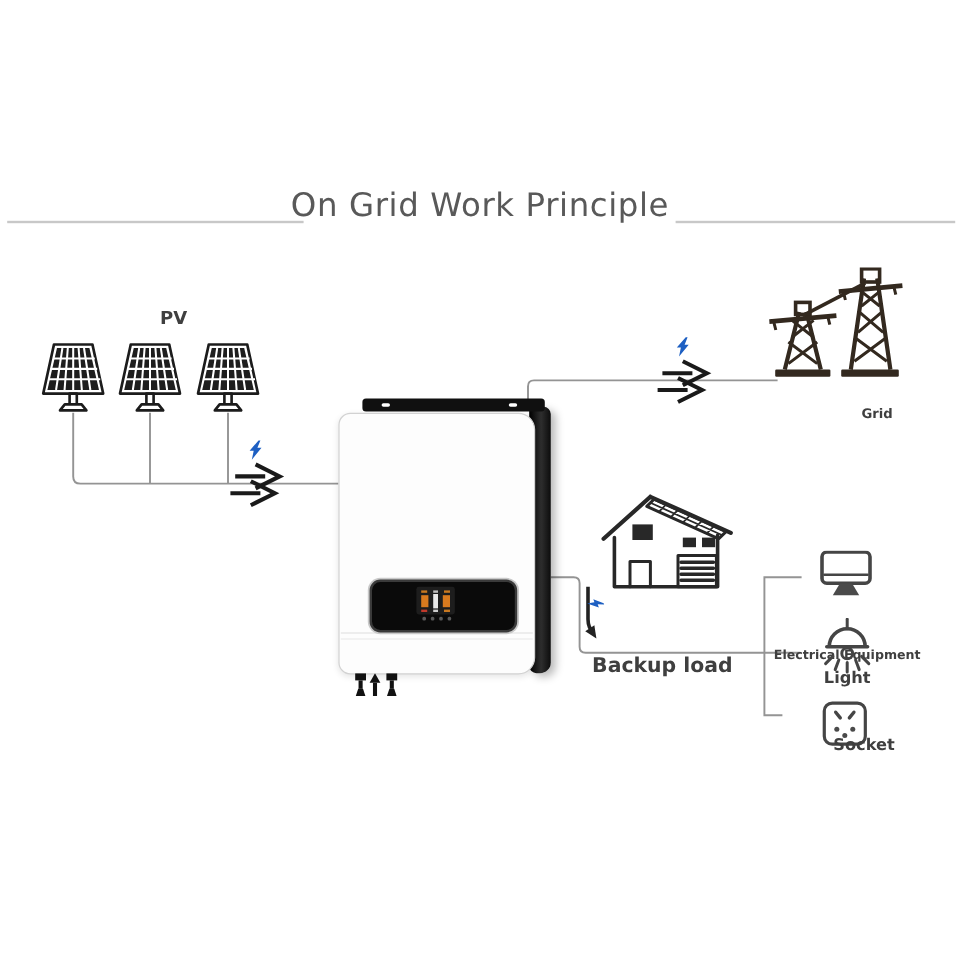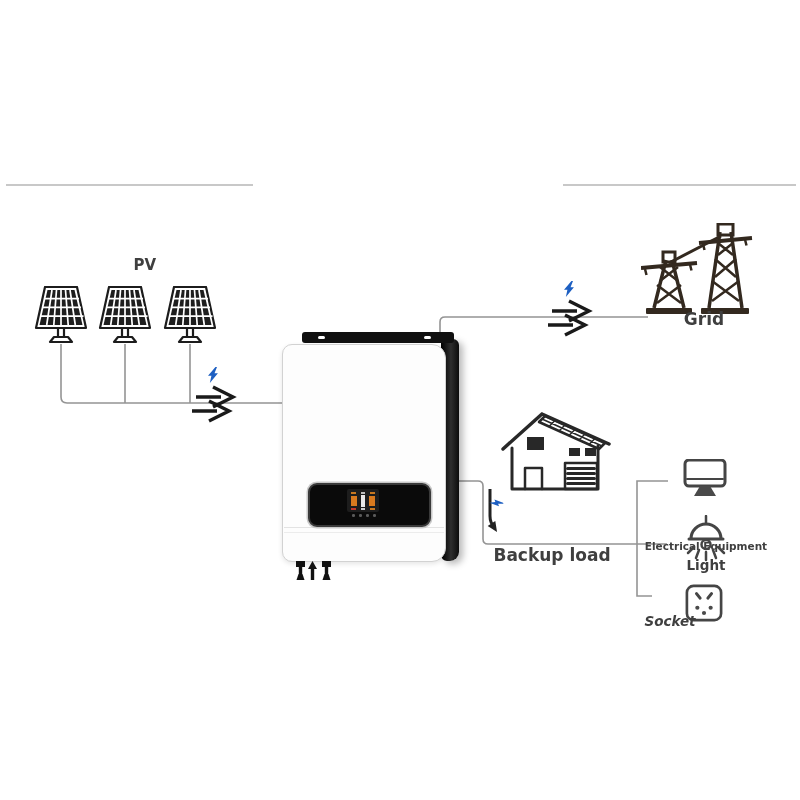--- a/index.html
+++ b/index.html
@@ -52,20 +52,21 @@
   .seg{position:absolute;}
   .btn-dot{position:absolute;top:29px;width:2.5px;height:2.5px;border-radius:50%;background:#5a5a5a;}
 </style>
 </head>
 <body>
 
 <div class="stage">
 
   <div class="rule" style="left:6px;top:184px;width:247px;"></div>
   <div class="rule" style="left:563px;top:184px;width:233px;"></div>
+  <div class="title">On Grid Work Principle</div>
 
   <svg class="abs" style="left:0;top:0;" width="800" height="800" viewBox="0 0 800 800">
 
     <path class="ln" d="M61,344 V397 Q61,403 67,403 H282"></path>
     <path class="ln" d="M125,344 V403"></path>
     <path class="ln" d="M190,344 V403"></path>
 
     <path class="ln" d="M440,333 V322 Q440,317 445,317 H648"></path>
 
     <path class="ln" d="M459,481 H478 Q483,481 483,486 V539 Q483,544 488,544 H667"></path>
@@ -135,21 +136,21 @@
     <path class="twr" stroke-width="2.5" d="M4,46 l1.5,6 M49,41.5 l1.5,6
       M16,80 L40,62 M40,80 L16,62 M19,58 L37,44 M37,58 L19,44"></path>
     <rect class="twr-fill" x="60" y="85" width="48" height="6" rx="1"></rect>
     <path class="twr" stroke-width="3.5" d="M68,85 L79,9 M101,85 L90,9"></path>
     <rect class="twr" stroke-width="3" x="77" y="1" width="15" height="11"></rect>
     <path class="twr" stroke-width="4" d="M58,20 L111,15"></path>
     <path class="twr" stroke-width="2.5" d="M62,21 l1.5,6 M104,16.5 l1.5,6
       M71,78 L98,58 M98,78 L71,58 M74,54 L95,36 M95,54 L74,36 M77,32 L92,20 M92,32 L77,20"></path>
     <path class="twr" stroke-width="3" d="M28,40 L80,13"></path>
   </svg>
-  <div class="label" style="left:664px;top:309px;width:80px;font-size:17px;">Grid</div>
+  <div class="label" style="left:664px;top:338px;width:80px;font-size:11px;text-align:right;">Grid</div>
 
   <div class="inv-rail"></div>
   <div class="inv-body">
     <div class="inv-seam" style="top:182px;"></div>
     <div class="inv-seam" style="top:187px;background:#ececec;"></div>
   </div>
   <div class="inv-bracket">
     <div class="inv-hole" style="left:16px;"></div>
     <div class="inv-hole" style="left:122px;"></div>
   </div>
@@ -221,15 +222,15 @@
   </svg>
   <div class="label" style="left:673px;top:557px;width:66px;font-size:13.5px;">Light</div>
 
   <svg class="abs" style="left:685px;top:584px;" width="38" height="38" viewBox="0 0 40 40">
     <rect class="load-ln" stroke-width="2.8" x="2" y="2" width="36" height="36" rx="7" fill="#fff"></rect>
     <path class="load-ln" stroke-width="3" d="M12,10 L16,15 M28,10 L24,15"></path>
     <circle class="load-fill" cx="13" cy="25" r="2.2"></circle>
     <circle class="load-fill" cx="27" cy="25" r="2.2"></circle>
     <circle class="load-fill" cx="20" cy="30.5" r="2.2"></circle>
   </svg>
-  <div class="label" style="left:632px;top:613px;width:76px;font-size:13.5px;font-style:italic;">Socket</div>
+  <div class="label" style="left:682px;top:613px;width:76px;font-size:13.5px;">Socket</div>
 
 </div>
 
 </body></html>

